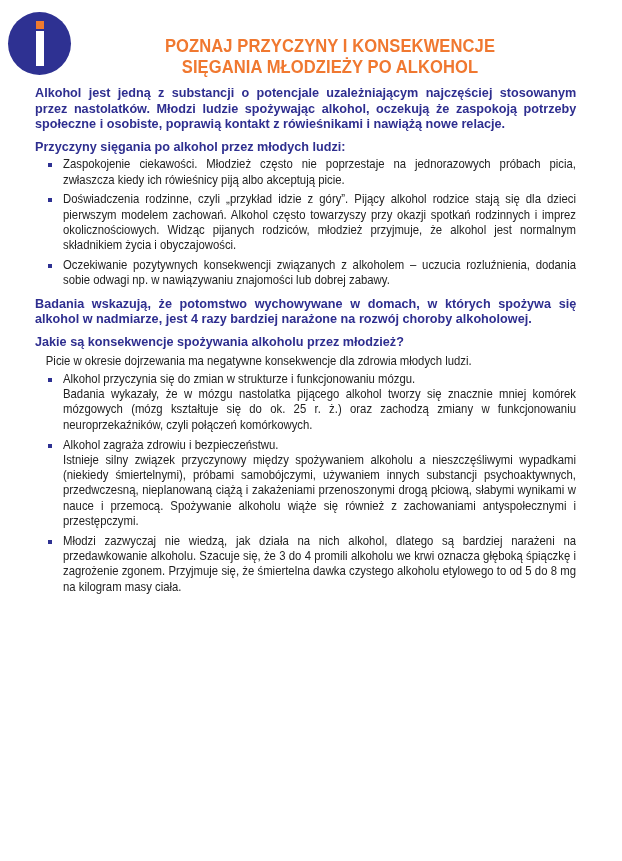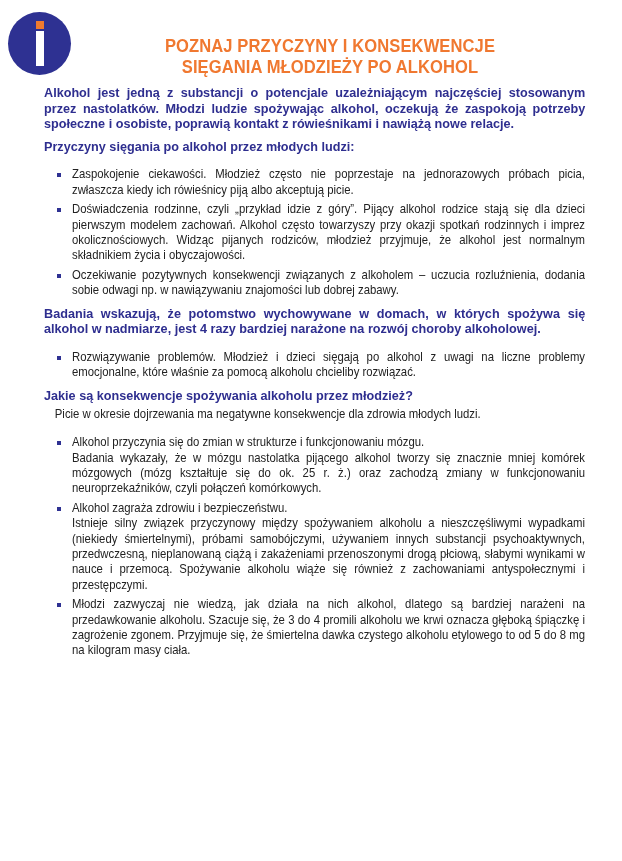--- a/index.html
+++ b/index.html
@@ -7,30 +7,30 @@
   body { position: relative; font-family: "Liberation Sans", "DejaVu Sans", sans-serif; color: #222; }
 
   .info-icon { position: absolute; left: 8px; top: 12px; width: 63px; height: 63px; border-radius: 50%; background: #2E3192; }
   .info-icon .dot { position: absolute; left: 28px; top: 9px; width: 8px; height: 8px; background: #F07A2E; }
   .info-icon .bar { position: absolute; left: 28px; top: 19px; width: 8px; height: 35px; background: #ffffff; }
 
   .title { position: absolute; left: 100px; width: 460px; top: 36px; text-align: center; color: #F07830;
            font-family: "Liberation Sans Narrow", "Liberation Sans", sans-serif; font-weight: bold;
            font-size: 18px; line-height: 21px; letter-spacing: 0.1px; transform: scaleX(0.92); transform-origin: center; }
 
-  .content { position: absolute; left: 44px; top: 85px; width: 541px; }
+  .content { position: absolute; left: 35px; top: 85px; width: 541px; }
 
   .intro { color: #2E2E8F; font-weight: bold; font-size: 13.6px; line-height: 15.6px; text-align: justify;
            transform: scaleX(0.93); transform-origin: left; width: 582px; }
 
   .section-heading { color: #2E2E8F; font-weight: bold; font-size: 13.6px; line-height: 15.6px; margin-top: 7px;
                      transform: scaleX(0.93); transform-origin: left; width: 582px; }
   .section-heading.multi { text-align: justify; }
 
-  ul.bullets { list-style: none; margin-top: 13px; }
+  ul.bullets { list-style: none; margin-top: 3px; }
   ul.bullets li { position: relative; padding-left: 28px; font-size: 12.6px; line-height: 15.3px; margin-bottom: 4.5px; color: #222; }
   ul.bullets li .b-text { display: block; transform: scaleX(0.9); transform-origin: left; width: 570px; text-align: justify; }
   ul.bullets li .bullet { position: absolute; left: 13px; top: 6px; width: 4px; height: 4px; background: #2E3192; }
 
   .lead { font-size: 12.6px; line-height: 15.3px; padding-left: 12px; margin-top: 4px; margin-bottom: 3px;
           transform: scaleX(0.9); transform-origin: left; width: 600px; }
 
   .sub { display: block; }
 </style>
 </head>
@@ -60,24 +60,20 @@
         <span class="b-text">Doświadczenia rodzinne, czyli „przykład idzie z góry”. Pijący alkohol rodzice stają się dla dzieci pierwszym modelem zachowań. Alkohol często towarzyszy przy okazji spotkań rodzinnych i imprez okolicznościowych. Widząc pijanych rodziców, młodzież przyjmuje, że alkohol jest normalnym składnikiem życia i obyczajowości.</span>
       </li>
     <li>
         <span class="bullet"></span>
         <span class="b-text">Oczekiwanie pozytywnych konsekwencji związanych z alkoholem – uczucia rozluźnienia, dodania sobie odwagi np. w nawiązywaniu znajomości lub dobrej zabawy.</span>
       </li>
   </ul>
 
   <h2 class="section-heading multi">Badania wskazują, że potomstwo wychowywane w domach, w których spożywa się alkohol w nadmiarze, jest 4 razy bardziej narażone na rozwój choroby alkoholowej.</h2>
   <ul class="bullets">
-    <li>
-        <span class="bullet"></span>
-        <span class="b-text">Rozwiązywanie problemów. Młodzież i dzieci sięgają po alkohol z uwagi na liczne problemy emocjonalne, które właśnie za pomocą alkoholu chcieliby rozwiązać.</span>
-      </li>
   </ul>
 
   <h2 class="section-heading">Jakie są konsekwencje spożywania alkoholu przez młodzież?</h2>
   <p class="lead">Picie w okresie dojrzewania ma negatywne konsekwencje dla zdrowia młodych ludzi.</p>
   <ul class="bullets">
     <li>
         <span class="bullet"></span>
         <span class="b-text">
           <span class="sub">Alkohol przyczynia się do zmian w strukturze i funkcjonowaniu mózgu.</span>
           <span class="sub">Badania wykazały, że w mózgu nastolatka pijącego alkohol tworzy się znacznie mniej komórek mózgowych (mózg kształtuje się do ok. 25 r. ż.) oraz zachodzą zmiany w funkcjonowaniu neuroprzekaźników, czyli połączeń komórkowych.</span>

